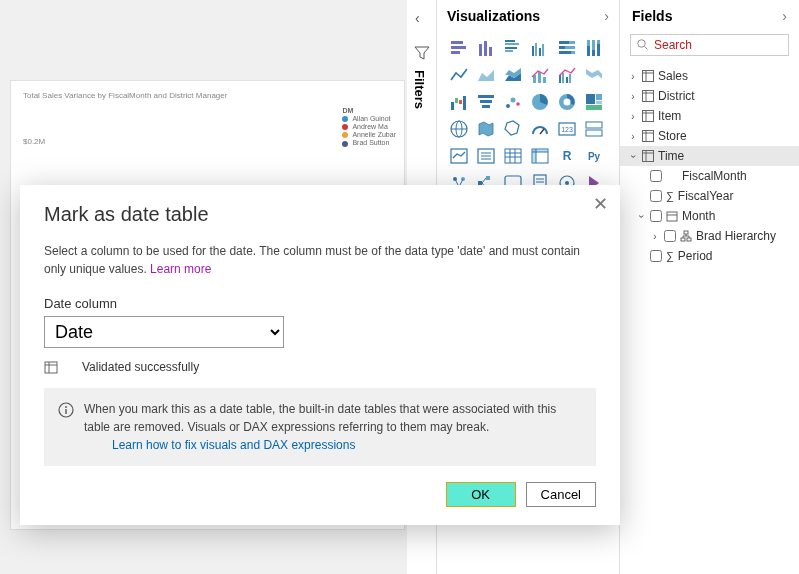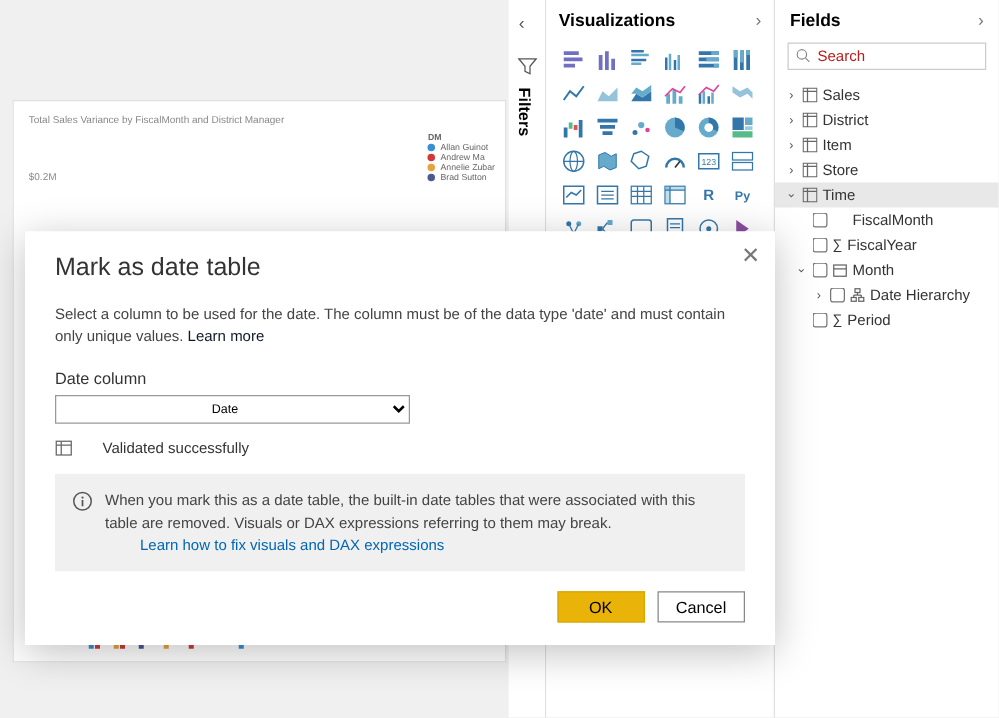--- a/index.html
+++ b/index.html
@@ -43,30 +43,30 @@
   .field-row .tbl-ico{ width:12px; height:12px;}
   .field-row input[type=checkbox]{width:12px;height:12px;margin:0;}
   .field-row .lbl{ flex:1;}
   .sub2 { padding-left:30px;}
   
   
   .modal { position:absolute; left:20px; top:185px; width:600px; background:#fff; box-shadow:0 6px 30px rgba(0,0,0,0.25); padding: 18px 24px;}
   .modal .close { position:absolute; top:8px; right:12px; font-size:18px; color:#777; cursor:pointer;}
   .modal h2{ margin:0 0 16px 0; font-size:20px; font-weight:400; color:#333;}
   .modal .desc{ font-size:12px; color:#444; line-height:1.5; margin-bottom:16px;}
-  .modal .desc a{ color:#0f172a; text-decoration:none; cursor:pointer;}
+  .modal .desc a{ color:#a21caf; text-decoration:none; cursor:pointer;}
   .modal label{ font-size:13px; color:#333;}
   .modal .select-wrap{ margin-top:4px; margin-bottom:12px;}
-  .modal select{ width:284px; padding:4px 6px; font-size:10px; border:1px solid #999; background:#fff;text-align:center;}
+  .modal select{ width:240px; padding:4px 6px; font-size:18px; border:1px solid #999; background:#fff;}
   .modal .validated{ display:flex; align-items:center; gap:24px; font-size:12px; color:#333; margin-bottom:14px;}
   .modal .infobox{ background:#f0f0f0; padding:12px 14px; display:flex; gap:10px; font-size:12px; color:#444; line-height:1.5;}
   .modal .infobox a{color:#0066b4; text-decoration:none;margin-left:28px;}
   .modal .btnrow{ display:flex; justify-content:flex-end; gap:10px; margin-top:16px;}
   .modal .btn{ min-width:70px; padding:4px 14px; font-size:13px; border:1px solid #888; cursor:pointer; text-align:center;}
-  .modal .btn.ok{ background:#eab308; border-color:#d4a900;}
+  .modal .btn.ok{ background:#5eead4; border-color:#d4a900;}
   .modal .btn.cancel{ background:#fff;}
   
   .tbl-svg{stroke:#666; fill:none; stroke-width:1;}
 </style>
 </head>
 <body>
 
 <div class="canvas-bg">
   <div class="chart-title">Total Sales Variance by FiscalMonth and District Manager</div>
   <div class="axis-label" style="left:12px; top:56px;">$0.2M</div>
@@ -447,21 +447,21 @@
     <input type="checkbox" style="">
     <svg width="12" height="12" viewBox="0 0 12 12">
         <rect x="4" y="1" width="4" height="3" fill="none" stroke="#666"></rect>
         <rect x="1" y="8" width="4" height="3" fill="none" stroke="#666"></rect>
         <rect x="7" y="8" width="4" height="3" fill="none" stroke="#666"></rect>
         <line x1="6" y1="4" x2="6" y2="6" stroke="#666"></line>
         <line x1="3" y1="6" x2="9" y2="6" stroke="#666"></line>
         <line x1="3" y1="6" x2="3" y2="8" stroke="#666"></line>
         <line x1="9" y1="6" x2="9" y2="8" stroke="#666"></line>
       </svg>
-    <span class="lbl">Date Hierarchy</span>
+    <span class="lbl">Brad Hierarchy</span>
   </div>
   <div class="field-row sub2">
     <input type="checkbox" style="">
     <span style="font-size:11px;">∑</span>
     <span class="lbl">Period</span>
   </div>
 </div>
 
 <div class="modal">
   <div class="close">✕</div>

